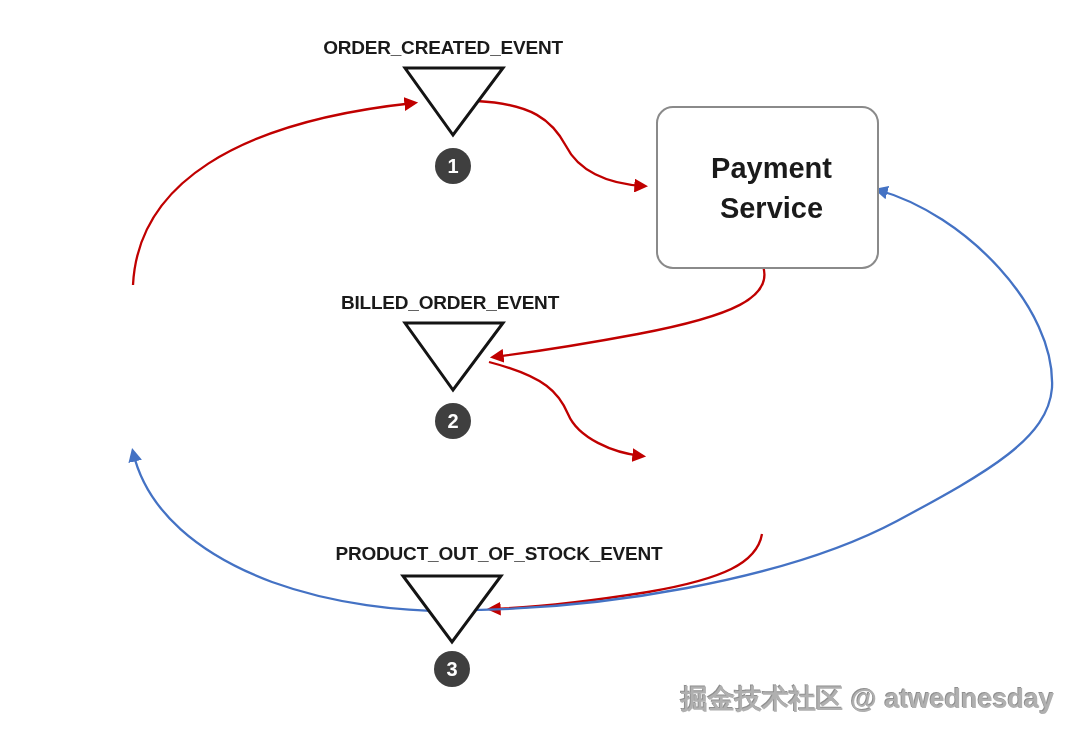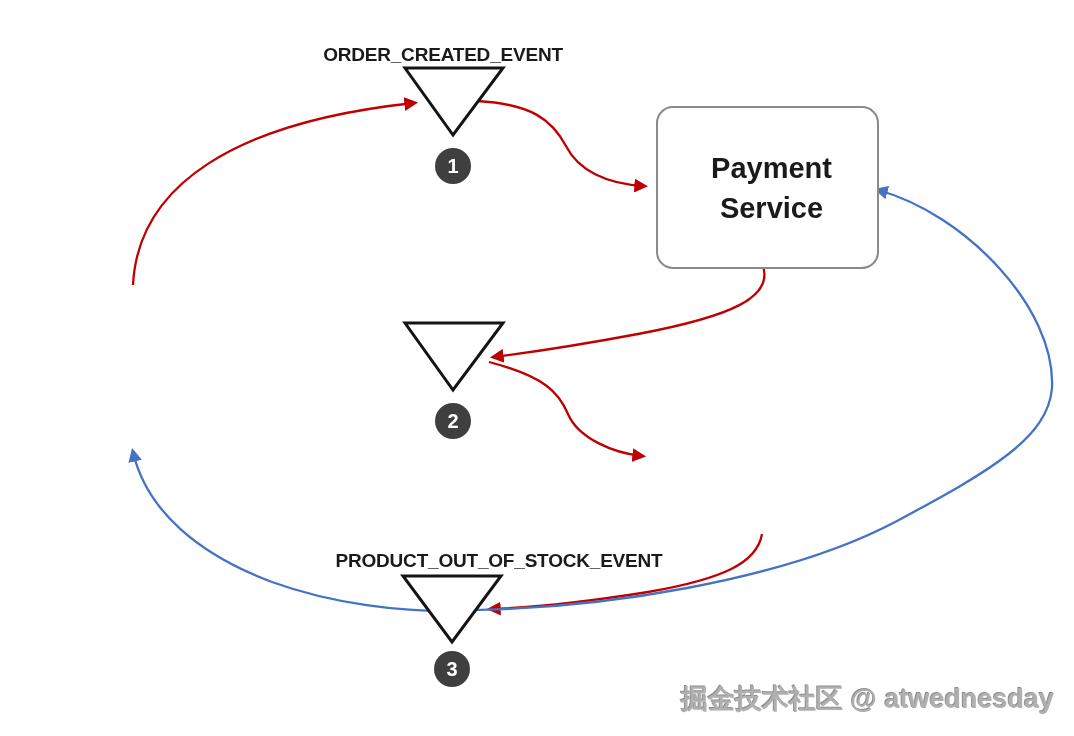--- a/index.html
+++ b/index.html
@@ -16,21 +16,21 @@
   .service{
     position:absolute;border:2px solid var(--node-border,#8a8a8a);border-radius:17px;
     background:#fff;display:flex;align-items:center;justify-content:center;padding-left:8px;
   }
   .service .lbl{
     width:160px;text-align:center;font-size:29px;font-weight:700;line-height:40px;
     color:var(--text-ink,#1a1a1a);
   }
   .event-label{
     position:absolute;transform:translateX(-50%);white-space:nowrap;
-    font-size:19px;font-weight:700;letter-spacing:-0.2px;color:var(--text-ink,#1a1a1a);margin-top:7px;
+    font-size:19px;font-weight:700;letter-spacing:-0.2px;color:var(--text-ink,#1a1a1a);
   }
   .badge{
     position:absolute;width:36px;height:36px;border-radius:50%;
     background:var(--badge-bg,#3f3f3f);color:var(--badge-fg,#ffffff);
     display:flex;align-items:center;justify-content:center;
     font-size:20px;font-weight:700;
   }
   .watermark{
     position:absolute;right:20px;top:681px;white-space:nowrap;
     font-size:27px;font-weight:700;color:var(--watermark-ink,#b0b0b0);
@@ -65,20 +65,21 @@
     <polygon class="tri" points="405,68 503,68 453,135"></polygon>
     <polygon class="tri" points="405,323 503,323 453,390"></polygon>
     <polygon class="tri" points="403,576 501,576 452,642"></polygon>
   </svg>
 
   <div class="service" style="left:656px;top:106px;width:211px;height:159px;">
     <div class="lbl">Payment Service</div>
   </div>
 
   <div class="event-label" style="left:443px;top:37px;">ORDER_CREATED_EVENT</div>
+  <div class="event-label" style="left:450px;top:292px;">BILLED_ORDER_EVENT</div>
   <div class="event-label" style="left:499px;top:543px;">PRODUCT_OUT_OF_STOCK_EVENT</div>
 
   <div class="badge" style="left:435px;top:148px;">1</div>
   <div class="badge" style="left:435px;top:403px;">2</div>
   <div class="badge" style="left:434px;top:651px;">3</div>
 
   <div class="watermark">掘金技术社区 @ atwednesday</div>
 
 </div>
 

